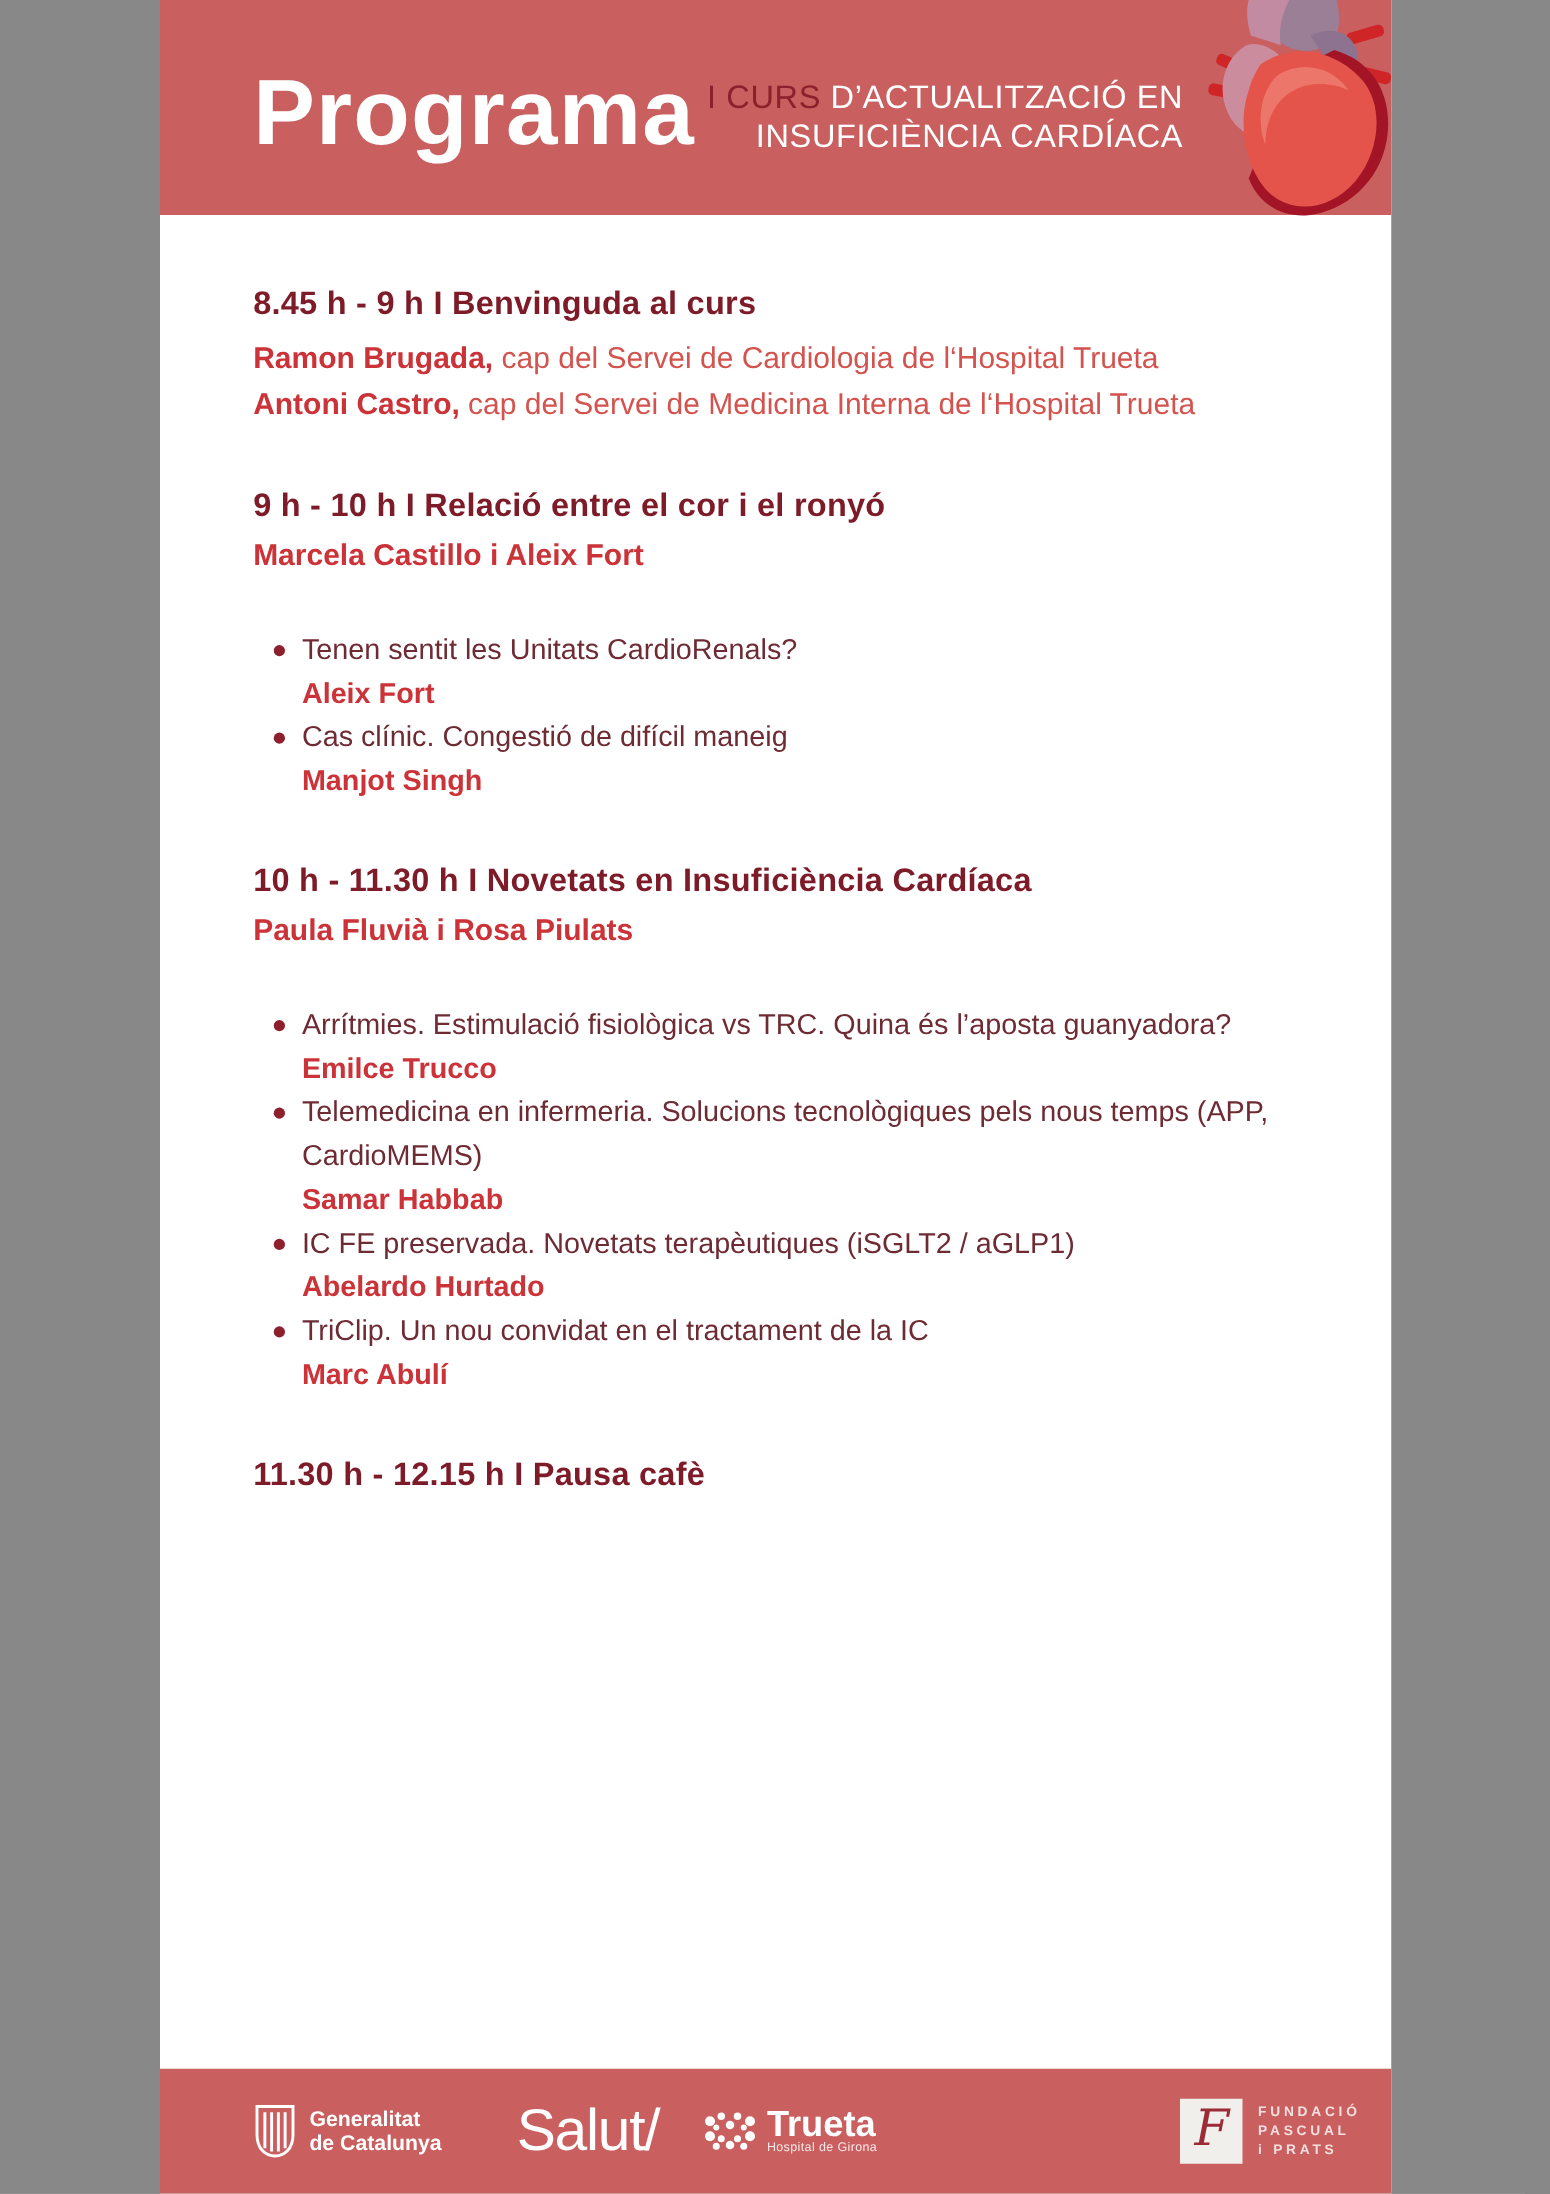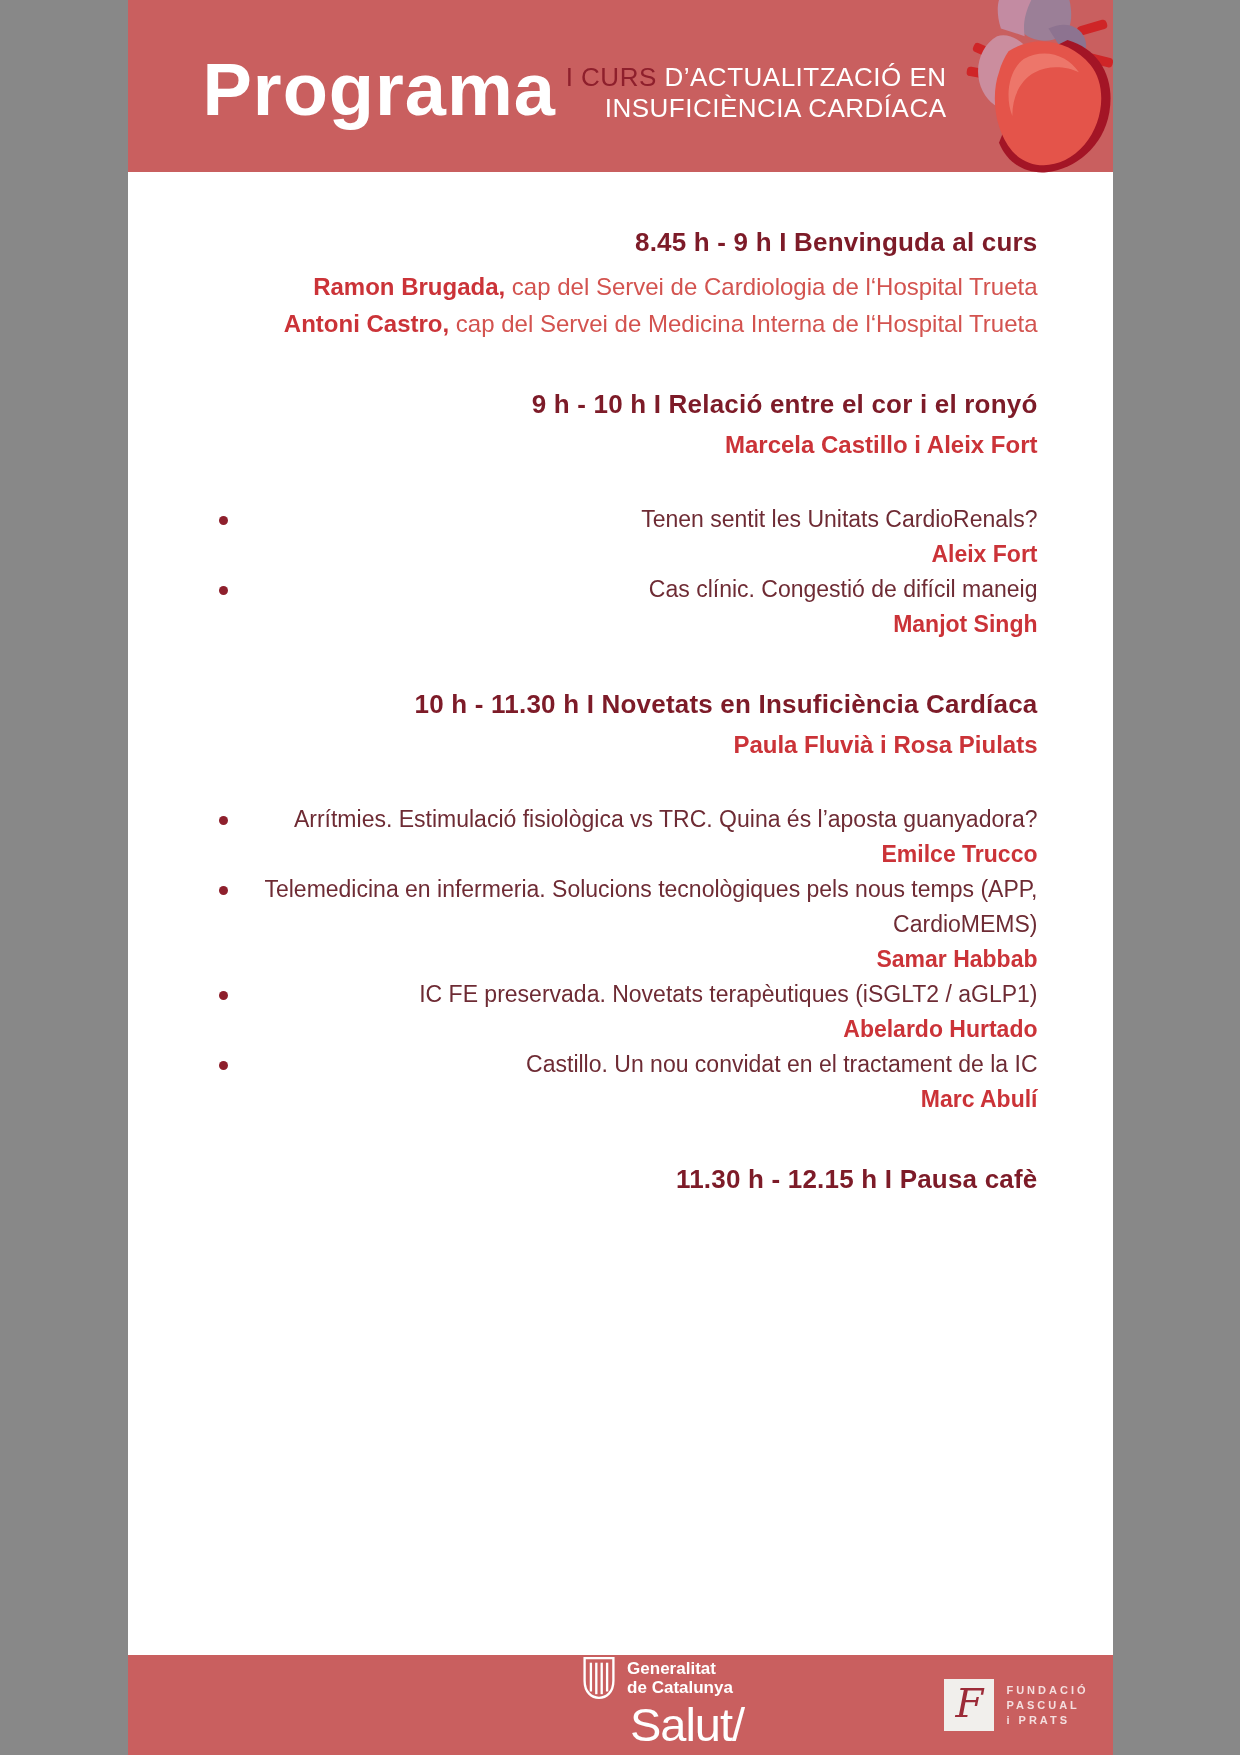--- a/index.html
+++ b/index.html
@@ -30,21 +30,21 @@
   }
   .course-title{
     position:absolute;right:166px;top:50%;transform:translateY(-38%);
     text-align:right;font-weight:normal;font-size:26px;line-height:31px;
     color:#fff;letter-spacing:.5px;
   }
   .course-accent{color:var(--curs-red);}
   .heart{position:absolute;right:-6px;top:0;height:176px;}
   
   .main{flex:1;padding:54px 75px 0 75px;}
-  .section{margin-bottom:46px;text-align:right;}
+  .section{margin-bottom:46px;}
   .section-heading{
     color:var(--maroon);font-size:26px;font-weight:bold;line-height:32px;
     margin-bottom:10px;letter-spacing:.2px;
   }
   .speaker-line{font-size:24px;line-height:37px;color:var(--soft-red);}
   .speaker-name{color:var(--name-red);font-weight:bold;}
   .moderators{
     color:var(--name-red);font-weight:bold;font-size:24px;line-height:30px;
     margin-bottom:42px;
   }
@@ -58,21 +58,21 @@
   .talk-title{
     color:var(--bullet-text);font-size:23px;line-height:35px;max-width:945px;
   }
   .talk-speaker{
     color:var(--name-red);font-weight:bold;font-size:23px;line-height:35px;
   }
   
   .footer{
     height:100px;background:var(--band);flex-shrink:0;
     display:flex;align-items:center;position:relative;
-    padding-left:74px;color:#fff;flex-direction:column;
+    padding-left:74px;color:#fff;
   }
   .gencat{display:flex;align-items:center;}
   .gencat-text{margin-left:10px;font-weight:bold;font-size:17px;line-height:19px;}
   .salut{
     font-size:47px;font-weight:300;letter-spacing:-1px;margin-left:60px;
     margin-top:-4px;
   }
   .trueta{display:flex;align-items:center;margin-left:34px;}
   .trueta-text{margin-left:8px;}
   .trueta-name{font-size:29px;font-weight:bold;line-height:26px;}
@@ -176,21 +176,21 @@
         <li class="talk-item">
           <span class="bullet"></span>
           <div class="talk-body">
             <div class="talk-title">IC FE preservada. Novetats terapèutiques (iSGLT2 / aGLP1)</div>
             <div class="talk-speaker">Abelardo Hurtado</div>
           </div>
         </li>
         <li class="talk-item">
           <span class="bullet"></span>
           <div class="talk-body">
-            <div class="talk-title">Castillo. Un nou convidat en el tractament de la IC</div>
+            <div class="talk-title">TriClip. Un nou convidat en el tractament de la IC</div>
             <div class="talk-speaker">Marc Abulí</div>
           </div>
         </li>
       </ul>
     </div>
 
     <div class="section">
       <div class="section-heading">11.30 h - 12.15 h I Pausa cafè</div>
     </div>
 

